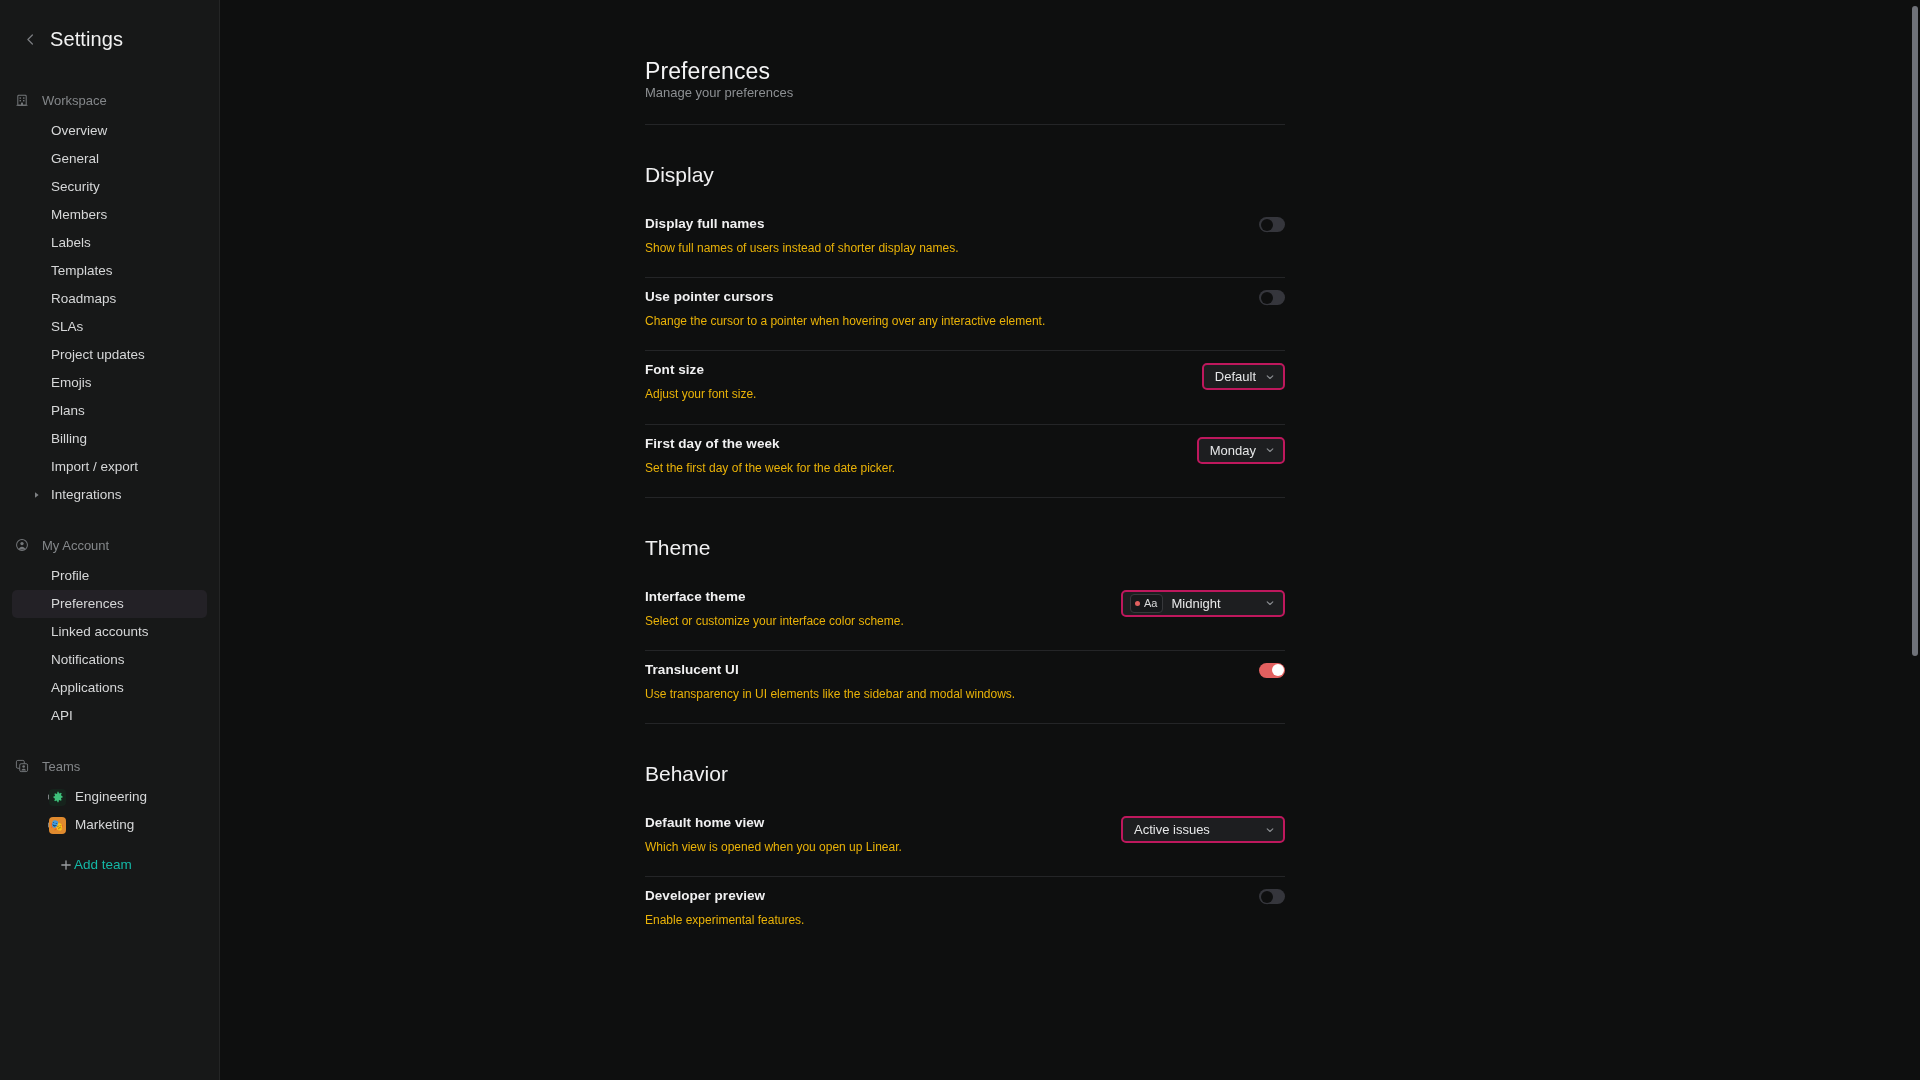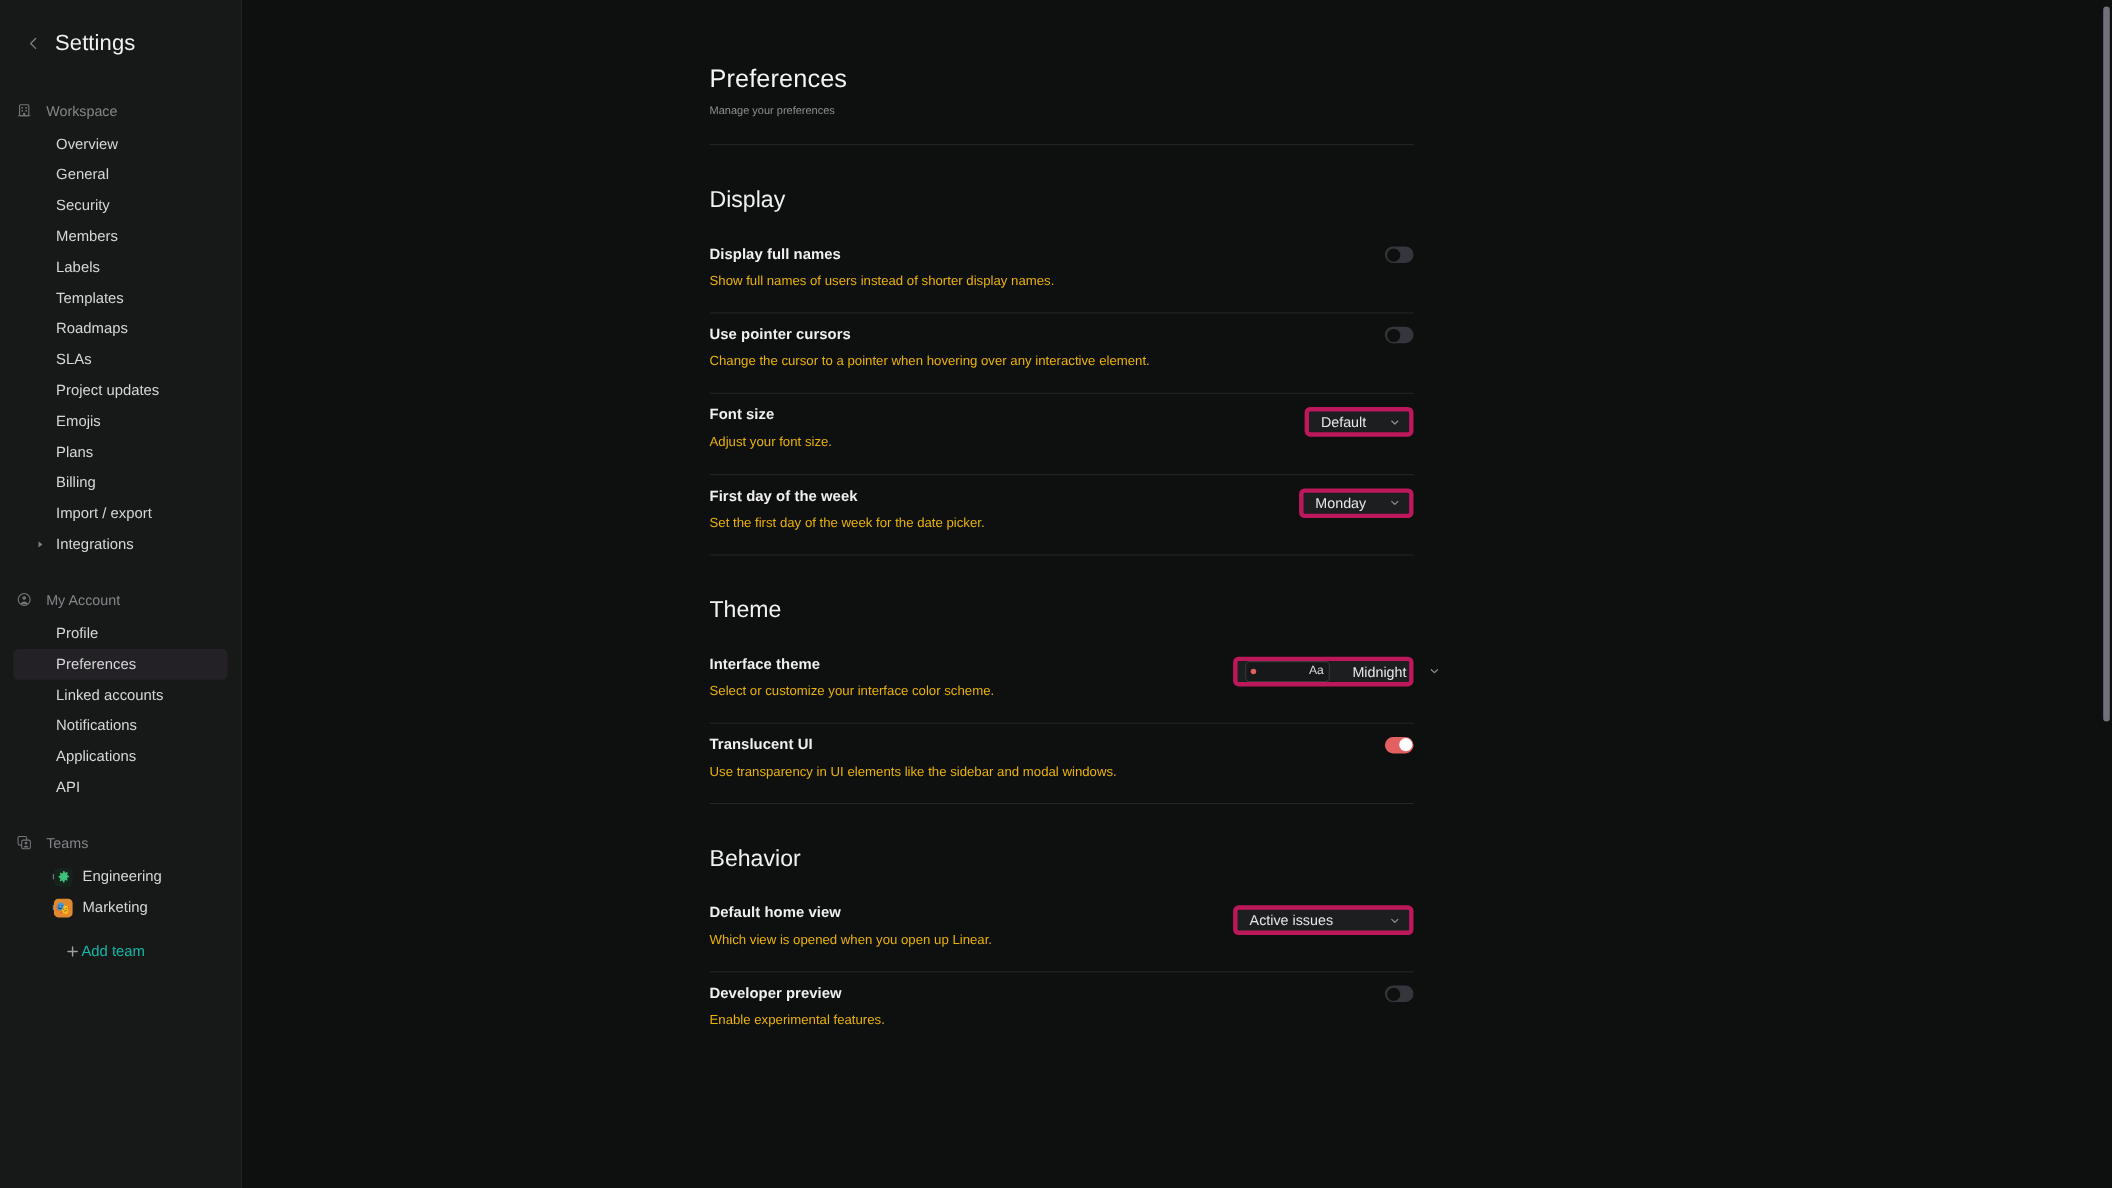--- a/index.html
+++ b/index.html
@@ -125,23 +125,22 @@
     position: relative;
     left: -105px;
   }
   .page-title {
     font-size: 23px;
     color: #f4f4f5;
     font-weight: 400;
     letter-spacing: 0.1px;
   }
   .page-sub {
-    font-size: 10px;
+    font-size: 13px;
     color: #8d9093;
-    margin-top: 11px;
   }
   .divider {
     height: 1px;
     background: #242527;
     margin-top: 24px;
   }
   .divider.row-div { margin-top: 0; }
 
   .section { margin-top: 38px; }
   .section-title {
@@ -193,26 +192,26 @@
   .toggle.on .knob {
     left: auto; right: 1.5px;
     background: #ffffff;
     box-shadow: none;
   }
 
   
   .dropdown {
     height: 27px;
     background: #1d1e20;
-    border: 4px solid #be185d;
+    border: 2px solid #be185d;
     border-radius: 5px;
     display: flex;
     align-items: center;
     padding: 0 8px 0 11px;
-    gap: 20px;
+    gap: 8px;
     font-size: 13px;
     color: #e6e7e8;
     white-space: nowrap;
   }
   .dropdown .chev {
     color: #8b8e91;
     width: 11px; height: 11px;
     display: flex; align-items: center; justify-content: center;
     margin-left: auto;
   }
@@ -235,21 +234,20 @@
   .theme-chip .dot {
     width: 5px; height: 5px;
     border-radius: 50%;
     background: #e2605f;
     flex: 0 0 auto;
   }
   .theme-chip .aa {
     font-size: 11px;
     color: #d9dadb;
     line-height: 1;
-    margin-left: 44px;
   }
   .theme-name { font-size: 13px; color: #e8e9ea; }
 
   
   .scrollbar-track {
     position: absolute;
     top: 0; right: 2px;
     width: 6px; height: 1080px;
   }
   .scrollbar-thumb {

